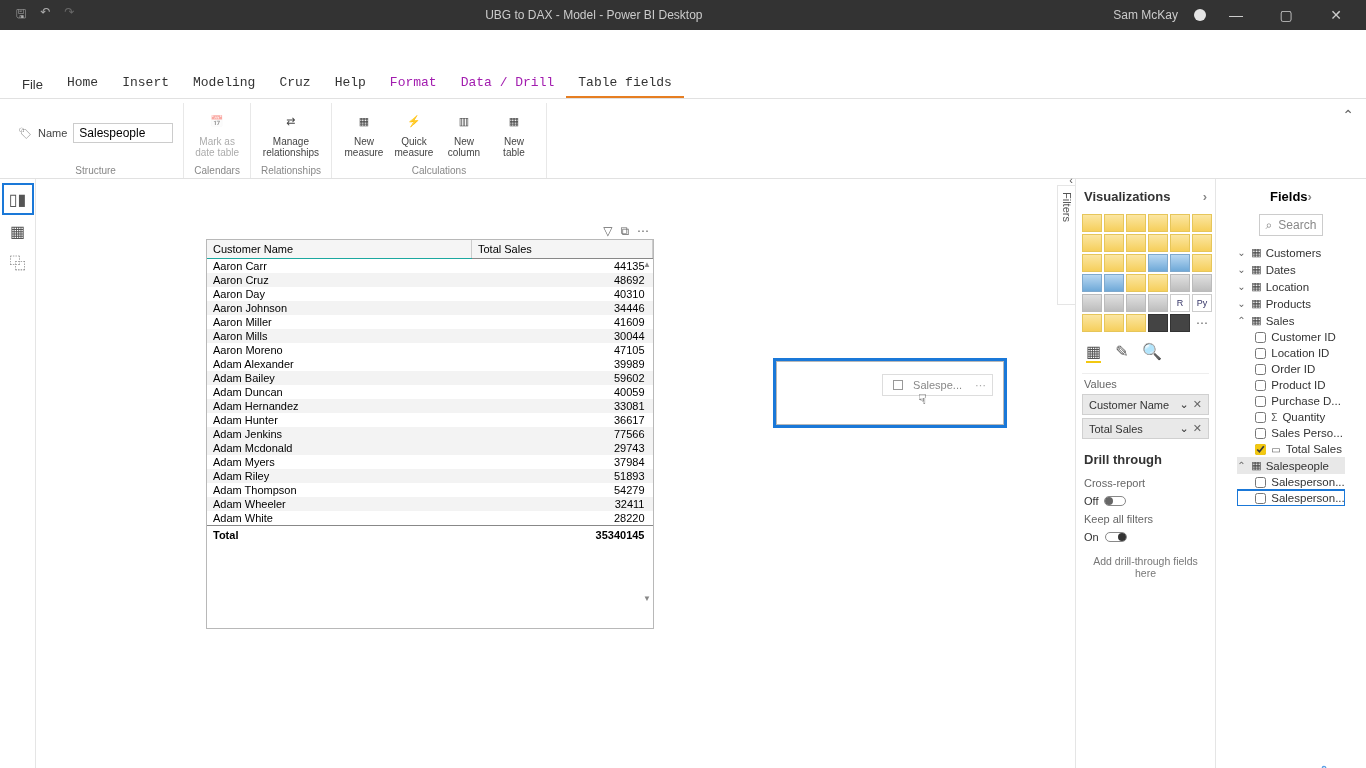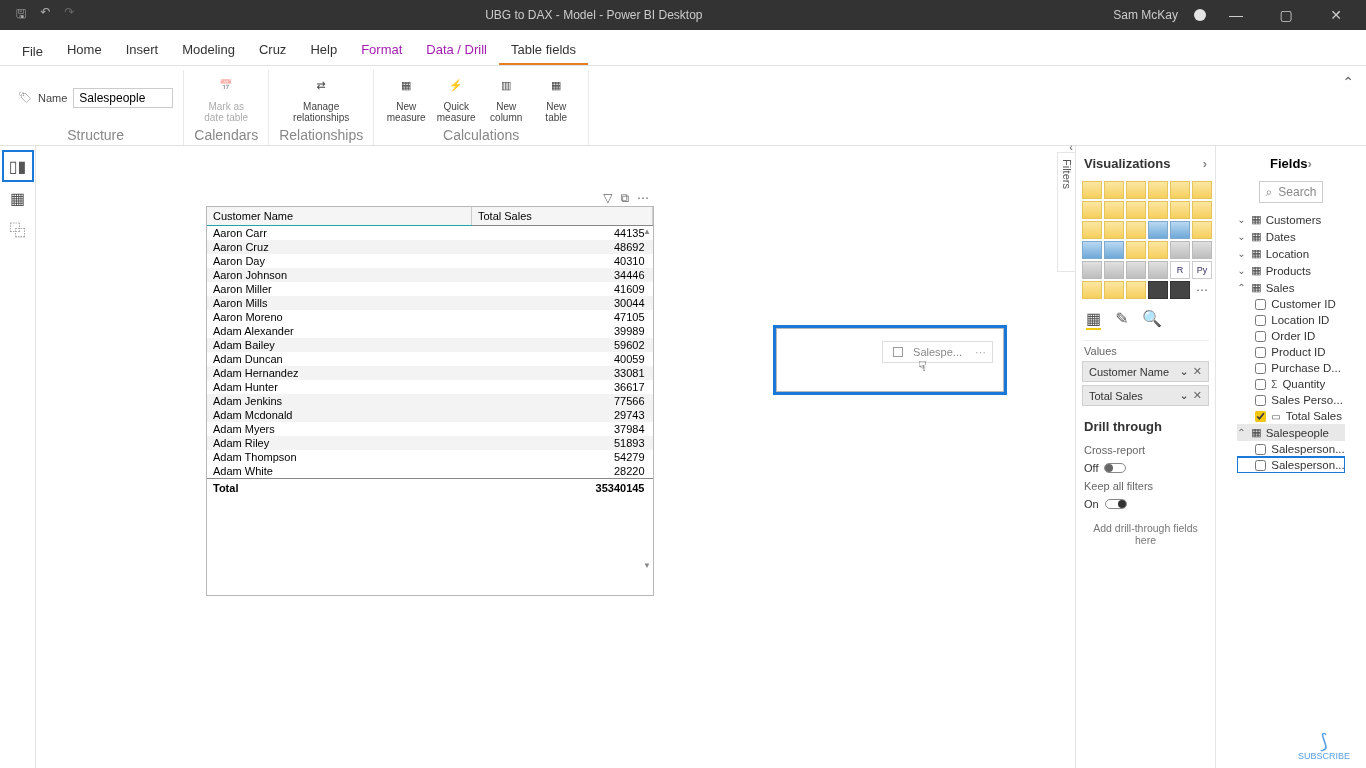--- a/index.html
+++ b/index.html
@@ -4,29 +4,29 @@
 <style>
 * { margin: 0; padding: 0; box-sizing: border-box; font-family: 'Segoe UI', Tahoma, sans-serif; }
 body { background: #fff; width: 1366px; height: 768px; overflow: hidden; position: relative; }
 .titlebar { height: 30px; background: #333333; display: flex; align-items: center; color: #ccc; font-size: 12px; }
 .titlebar-left { display: flex; gap: 14px; padding-left: 16px; }
 .titlebar-center { flex: 1; text-align: center; }
 .titlebar-right { display: flex; align-items: center; gap: 10px; padding-right: 10px; }
 .tb-icon { opacity: 0.8; cursor: pointer; }
 .user-dot { width: 12px; height: 12px; border-radius: 50%; background: #e5e5e5; display:inline-block; margin-left:6px;}
 .win-btn { width: 40px; text-align: center; cursor: pointer; font-size: 14px;}
-.menubar { height: 36px; display: flex; align-items: flex-end; gap: 0; padding-left: 10px; border-bottom: 1px solid #e1e1e1; font-size: 13px; color: #333; }
-.menubar .menu-item { padding: 0 12px 6px; cursor: pointer; border-bottom: 2px solid transparent;}
+.menubar { height: 36px; display: flex; align-items: flex-end; gap: 0; padding-left: 10px; border-bottom: 1px solid #e1e1e1; font-size: 13px; color: #333; margin-top: 33px; }
+.menubar .menu-item { padding: 0 12px 6px; cursor: pointer; border-bottom: 2px solid transparent; font-family: Liberation Mono, monospace;}
 .file-tab { background: transparent; color: #333; padding: 4px 12px 6px; cursor:pointer;}
 .menu-item.orange { color: #a21caf; }
 .menu-item.active { color: #333; border-bottom-color: #e67e22; }
 .ribbon { height: 80px; border-bottom: 1px solid #e1e1e1; display: flex; padding: 4px 8px 0; gap: 0; font-size: 11px; color: #444;}
 .ribbon-group { display: flex; flex-direction: column; align-items: center; border-right: 1px solid #e8e8e8; padding: 0 10px; }
 .ribbon-group-content { display: flex; gap: 6px; flex:1; align-items:center;}
-.ribbon-group-label { font-size: 14px; color: #888; padding: 2px 0; }
+.ribbon-group-label { font-size: 10px; color: #888; padding: 2px 0; }
 .name-field { display: flex; align-items: center; gap: 6px; }
 .name-input { width: 100px; border: 1px solid #ccc; padding: 2px 5px; font-size: 12px; }
 .ribbon-btn { display: flex; flex-direction: column; align-items: center; gap: 2px; cursor: pointer; width: 44px; text-align:center; }
 .ribbon-btn.disabled { opacity: 0.45; }
 .ribbon-icon { width: 30px; height: 26px; display:flex; align-items:center; justify-content:center; }
 .ribbon-label { font-size: 10px; line-height: 1.1; }
 .main-area { display: flex; height: calc(100% - 30px - 28px - 80px); position: relative;}
 .view-strip { width: 36px; background: #fff; border-right: 1px solid #e5e5e5; display:flex; flex-direction:column; align-items:center; padding-top:6px; gap:4px;}
 .view-btn { width: 28px; height: 28px; display:flex; align-items:center; justify-content:center; cursor:pointer; color:#555;}
 .view-btn.selected { outline: 2px solid #1a78d8; }
@@ -257,20 +257,24 @@
               <td class="num">37984</td>
             </tr>
             <tr class="stripe">
               <td>Adam Riley</td>
               <td class="num">51893</td>
             </tr>
             <tr>
               <td>Adam Thompson</td>
               <td class="num">54279</td>
             </tr>
+            <tr class="stripe">
+              <td>Adam Wheeler</td>
+              <td class="num">32411</td>
+            </tr>
             <tr>
               <td>Adam White</td>
               <td class="num">28220</td>
             </tr>
           </tbody>
         <tfoot>
             <tr>
           <td>Total</td>
           <td class="num">35340145</td>
         </tr>

